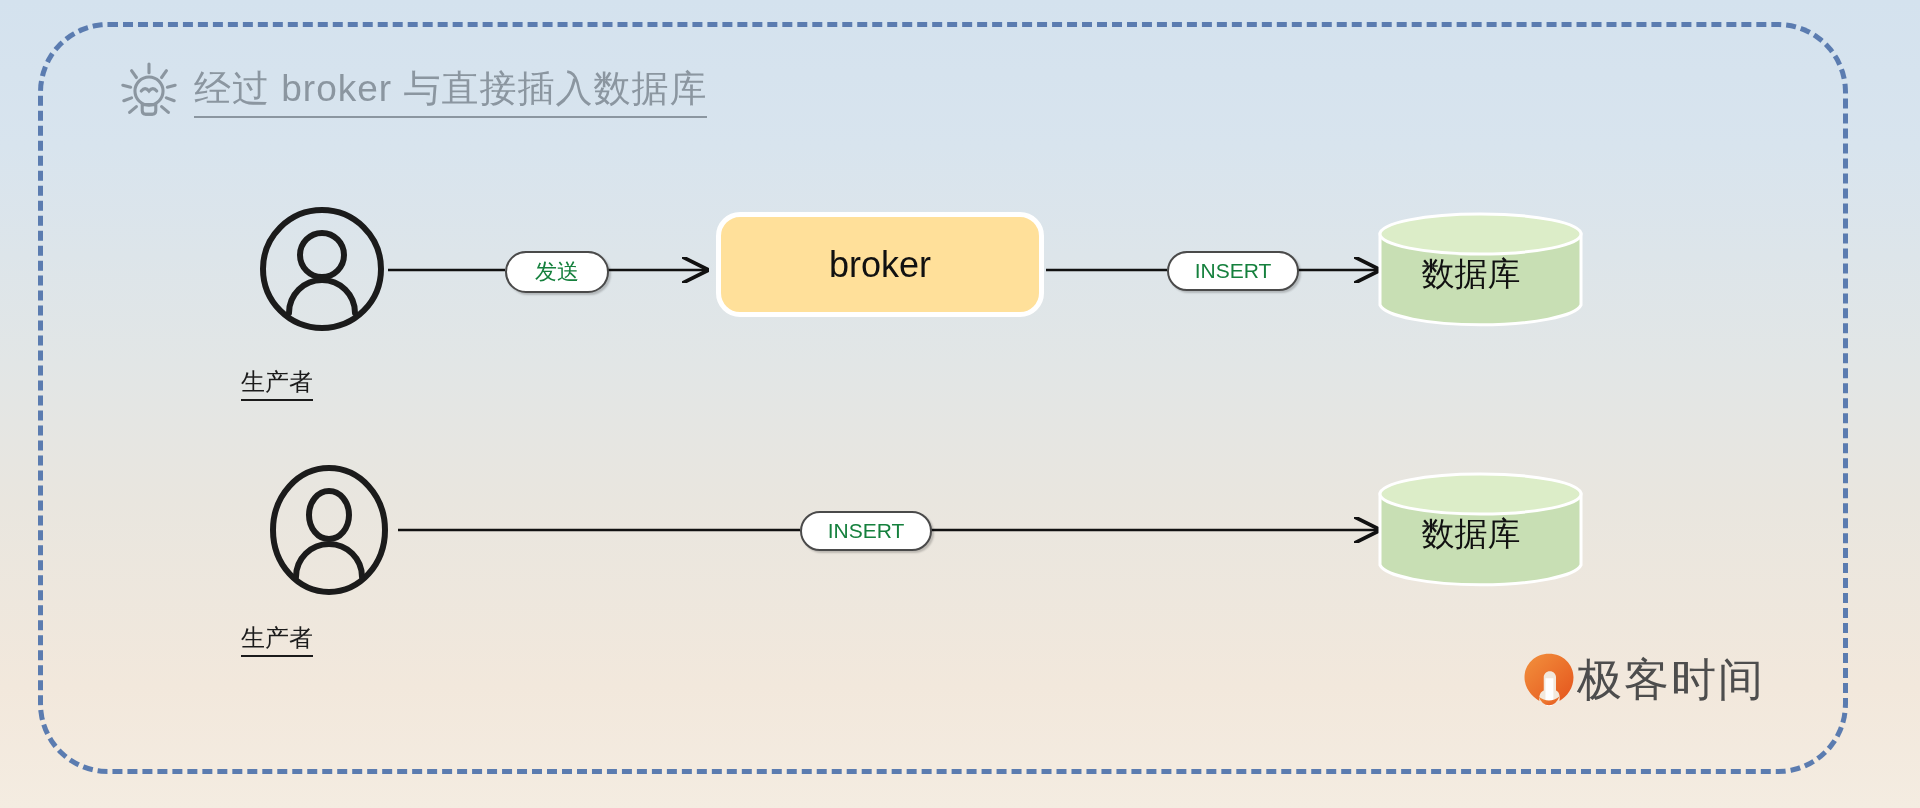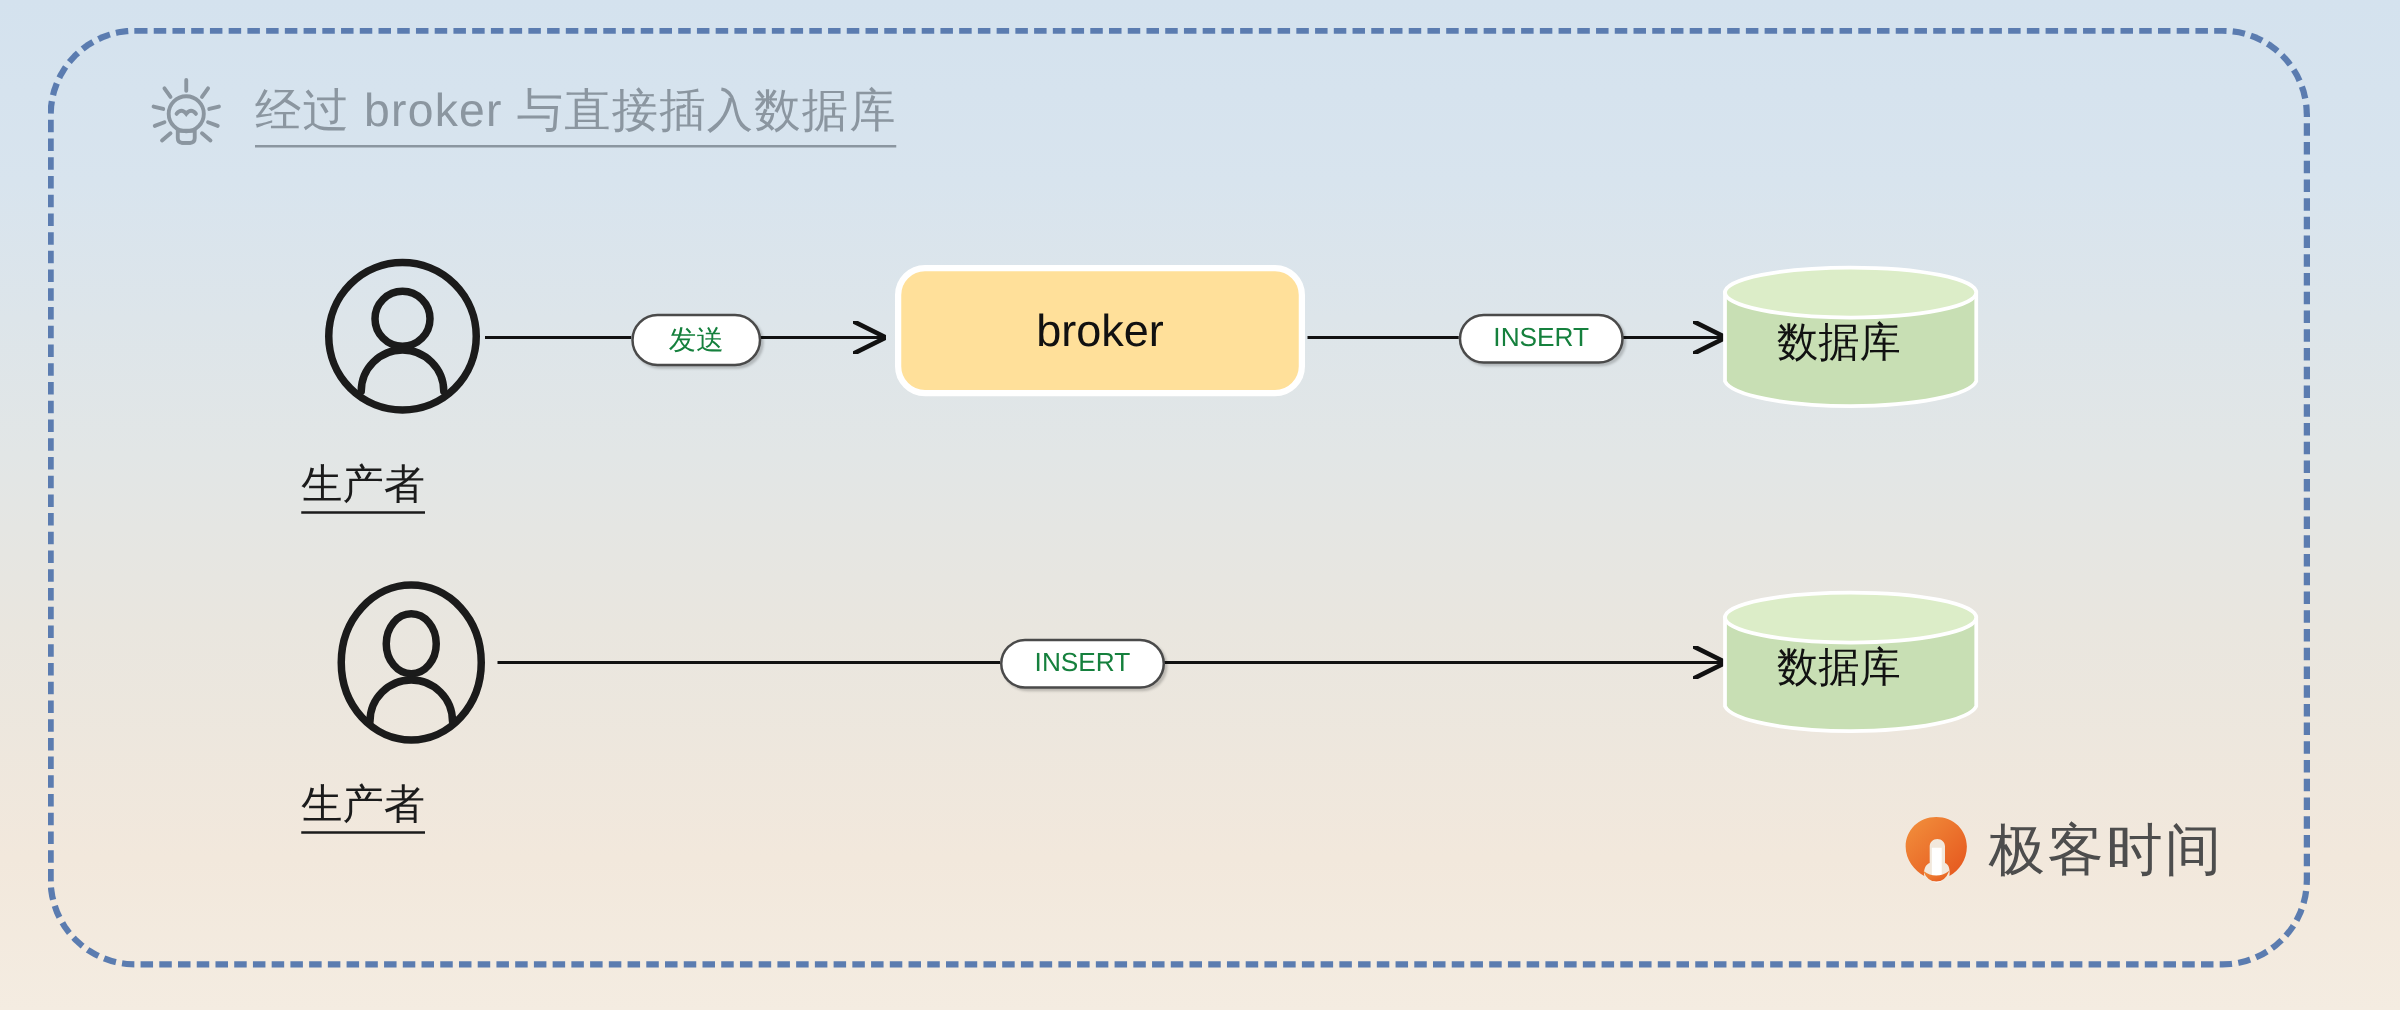--- a/index.html
+++ b/index.html
@@ -34,21 +34,21 @@
     border-radius: 70px;
   }
 
   
   .header {
     position: absolute;
     left: 118px;
     top: 62px;
     display: flex;
     align-items: center;
-    gap: 24px;
+    gap: 14px;
   }
   .bulb-icon {
     width: 62px;
     height: 62px;
     flex: 0 0 auto;
     display: block;
   }
   .header-title {
     font-size: 37px;
     color: #8b96a0;
@@ -60,21 +60,21 @@
   }
 
   
   .node { position: absolute; }
 
   
   .actor-icon { display: block; }
 
   .actor-label {
     position: absolute;
-    font-size: 33px;
+    font-size: 24px;
     color: #1b1b1b;
     white-space: nowrap;
     border-bottom: 2px solid #1b1b1b;
     padding-bottom: 3px;
     line-height: 1.15;
   }
 
   
   .broker-box {
     position: absolute;
@@ -146,21 +146,20 @@
   .pill-ins-1 { left: 1167px; top: 251px; width: 128px; height: 36px; font-size: 21px; }
   .pill-ins-2 { left: 800px;  top: 511px; width: 128px; height: 36px; font-size: 21px; }
 
   
   .logo {
     position: absolute;
     left: 1521px;
     top: 651px;
     display: flex;
     align-items: center;
-    gap: 14px;
   }
   .logo-mark { width: 56px; height: 56px; display: block; flex: 0 0 auto; }
   .logo-text {
     font-size: 45px;
     color: #4d4d4d;
     letter-spacing: 2px;
     white-space: nowrap;
     line-height: 1;
   }
 </style>

